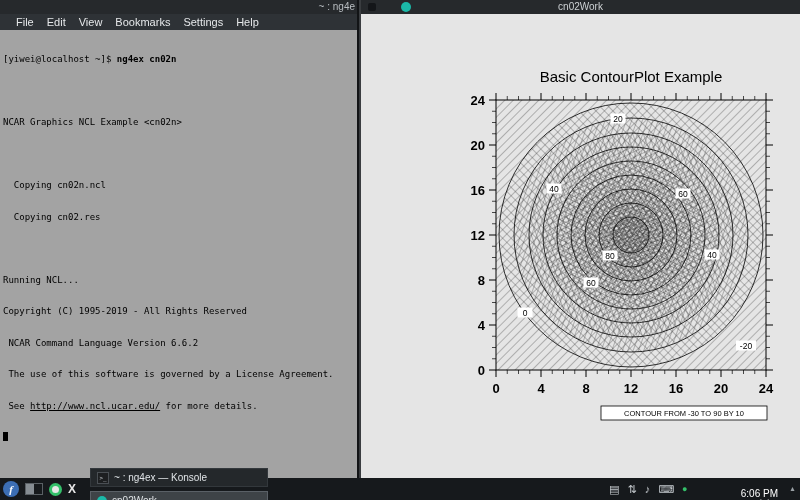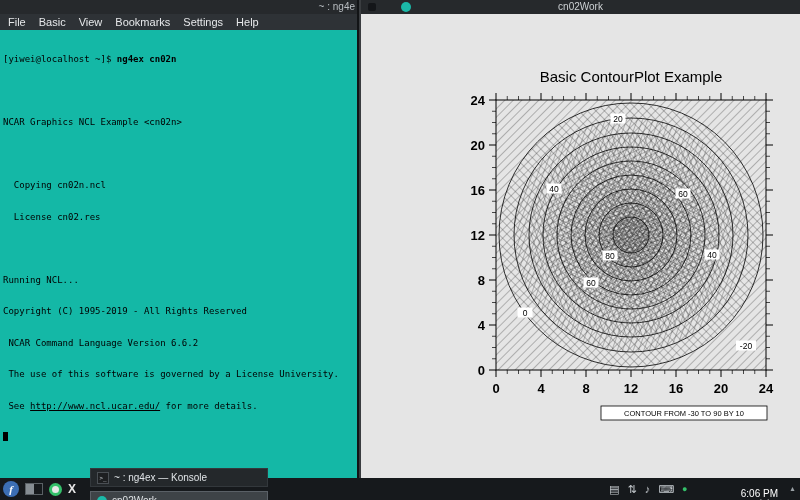--- a/index.html
+++ b/index.html
@@ -4,23 +4,23 @@
 <style>
   * { box-sizing: border-box; margin: 0; padding: 0; }
   html,body { width:800px; height:500px; overflow:hidden; background:#000; }
   body { font-family:"Liberation Sans","DejaVu Sans",sans-serif; position:relative; }
   .desktop { position:absolute; left:0; top:0; width:800px; height:500px; background:#3a3d40; }
 
   
   .win-konsole { position:absolute; left:0; top:0; width:359px; height:478px; background:#fff; border-right:2px solid #121416; }
   .titlebar { height:14px; background:#26292c; color:#b9bec2; font-size:10px; line-height:14px;
               text-align:right; padding-right:2px; overflow:hidden; white-space:nowrap; }
-  .menubar { height:16px; background:#2e3236; display:flex; align-items:center; gap:13px; padding-left:8px; }
+  .menubar { height:16px; background:#2e3236; display:flex; align-items:center; gap:13px; padding-left:16px; }
   .menu-item { color:#e6e8ea; font-size:11px; cursor:default; }
-  .term { position:absolute; top:30px; left:0; right:0; bottom:0; background:#14b8a6; color:#000;
+  .term { position:absolute; top:30px; left:0; right:0; bottom:0; background:#a3a3a3; color:#000;
           font-family:"DejaVu Sans Mono","Liberation Mono",monospace; font-size:9px; line-height:10.5px;
           white-space:pre; padding:3px 0 0 3px; overflow:hidden; }
   .tline { min-height:10.5px; }
   .cmd { font-weight:bold; }
   .turl { color:#000; text-decoration:underline; cursor:pointer; }
   .cursor { display:inline-block; width:5px; height:9px; background:#000; vertical-align:text-top; }
 
   
   .win-plot { position:absolute; left:361px; top:0; width:439px; height:478px; background:#fff; }
   .titlebar2 { position:relative; height:14px; background:#26292c; }
@@ -65,38 +65,38 @@
 <body>
 
 <div class="desktop">
 
   <div class="win-konsole">
     <div class="titlebar">
       <span>~ : ng4e</span>
     </div>
     <div class="menubar">
       <span class="menu-item">File</span>
-      <span class="menu-item">Basic</span>
+      <span class="menu-item">Edit</span>
       <span class="menu-item">View</span>
       <span class="menu-item">Bookmarks</span>
       <span class="menu-item">Settings</span>
       <span class="menu-item">Help</span>
     </div>
     <div class="term">
       <div class="tline"><span>[yiwei@localhost ~]$ </span><span class="cmd">ng4ex cn02n</span></div>
       <div class="tline"></div>
       <div class="tline">NCAR Graphics NCL Example &lt;cn02n&gt;</div>
       <div class="tline"></div>
       <div class="tline">  Copying cn02n.ncl</div>
-      <div class="tline">  License cn02.res</div>
+      <div class="tline">  Copying cn02.res</div>
       <div class="tline"></div>
       <div class="tline">Running NCL...</div>
       <div class="tline">Copyright (C) 1995-2019 - All Rights Reserved</div>
       <div class="tline"> NCAR Command Language Version 6.6.2</div>
-      <div class="tline"> The use of this software is governed by a License University.</div>
+      <div class="tline"> The use of this software is governed by a License Agreement.</div>
       <div class="tline"><span> See </span><span class="turl">http://www.ncl.ucar.edu/</span><span> for more details.</span></div>
       <div class="tline"><span class="cursor"></span></div>
     </div>
   </div>
 
   <div class="win-plot">
     <div class="titlebar2">
       <span class="win-menu-btn"></span>
       <span class="teal-win-icon"></span>
       <span class="win-title">cn02Work</span>

